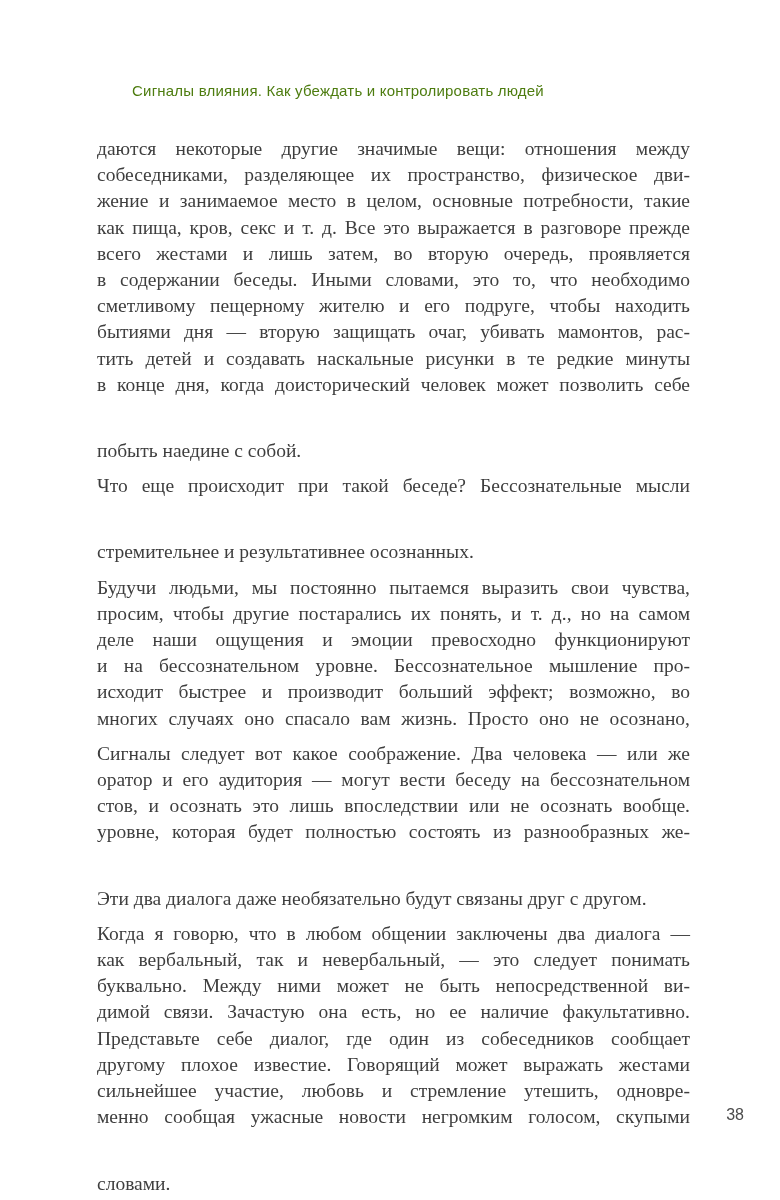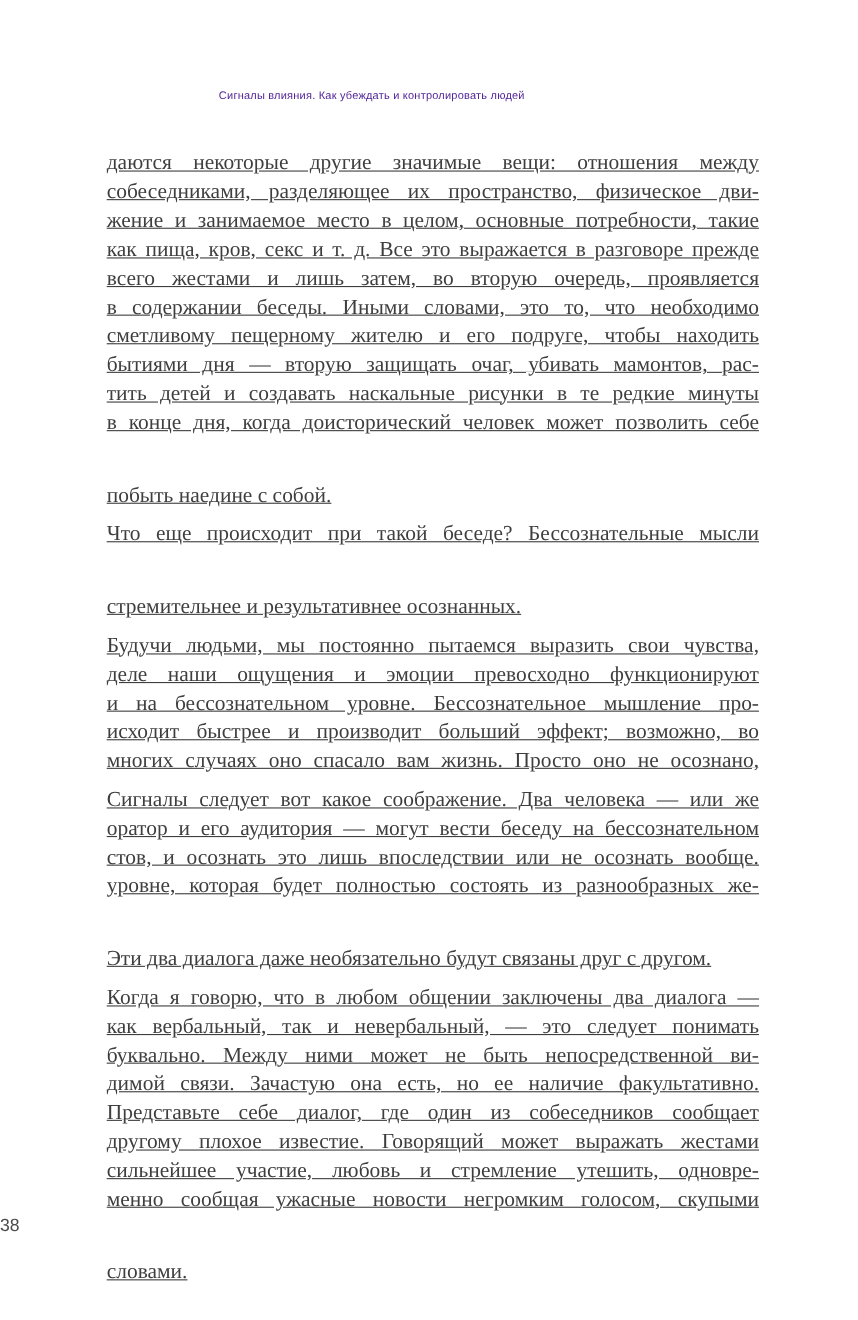--- a/index.html
+++ b/index.html
@@ -15,54 +15,53 @@
     overflow: hidden;
     font-family: "Liberation Serif", serif;
   }
   .running-header {
     position: absolute;
     top: 82px;
     left: 0;
     width: 676px;
     text-align: center;
     font-family: "Liberation Sans", sans-serif;
-    font-size: 10px;
+    font-size: 15px;
     letter-spacing: 0.2px;
-    color: #4c1d95;
+    color: #4d7c0f;
   }
   .text-block {
     position: absolute;
     top: 136px;
     left: 97px;
     width: 593px;
     color: #3e3e3e;
     font-size: 19.5px;
     line-height: 26.2px;
   }
   .paragraph {
     margin: 0 0 9px 0;
   }
   .line {
     text-align: justify;
     text-align-last: justify;
     -moz-text-align-last: justify;
     white-space: nowrap;
-    text-decoration: underline;
   }
   .line.last {
     text-align-last: left;
     margin-top: 40px;
     -moz-text-align-last: left;
   }
   .page-number {
     position: absolute;
     top: 1106px;
     left: 0;
     width: 744px;
-    text-align: left;
+    text-align: right;
     font-family: "Liberation Sans", sans-serif;
     font-size: 16px;
     color: #4b4b4b;
   }
 </style>
 </head>
 <body>
 
 <div class="page">
   <div class="running-header">Сигналы влияния. Как убеждать и контролировать людей</div>
@@ -80,20 +79,21 @@
         <div class="line">тить детей и создавать наскальные рисунки в те редкие минуты</div>
         <div class="line">в конце дня, когда доисторический человек может позволить себе</div>
         <div class="line last">побыть наедине с собой.</div>
       </div>
       <div class="paragraph">
         <div class="line">Что еще происходит при такой беседе? Бессознательные мысли</div>
         <div class="line last">стремительнее и результативнее осознанных.</div>
       </div>
       <div class="paragraph">
         <div class="line">Будучи людьми, мы постоянно пытаемся выразить свои чувства,</div>
+        <div class="line">просим, чтобы другие постарались их понять, и т. д., но на самом</div>
         <div class="line">деле наши ощущения и эмоции превосходно функционируют</div>
         <div class="line">и на бессознательном уровне. Бессознательное мышление про-</div>
         <div class="line">исходит быстрее и производит больший эффект; возможно, во</div>
         <div class="line">многих случаях оно спасало вам жизнь. Просто оно не осознано,</div>
       </div>
       <div class="paragraph">
         <div class="line">Сигналы следует вот какое соображение. Два человека — или же</div>
         <div class="line">оратор и его аудитория — могут вести беседу на бессознательном</div>
         <div class="line">стов, и осознать это лишь впоследствии или не осознать вообще.</div>
         <div class="line">уровне, которая будет полностью состоять из разнообразных же-</div>

